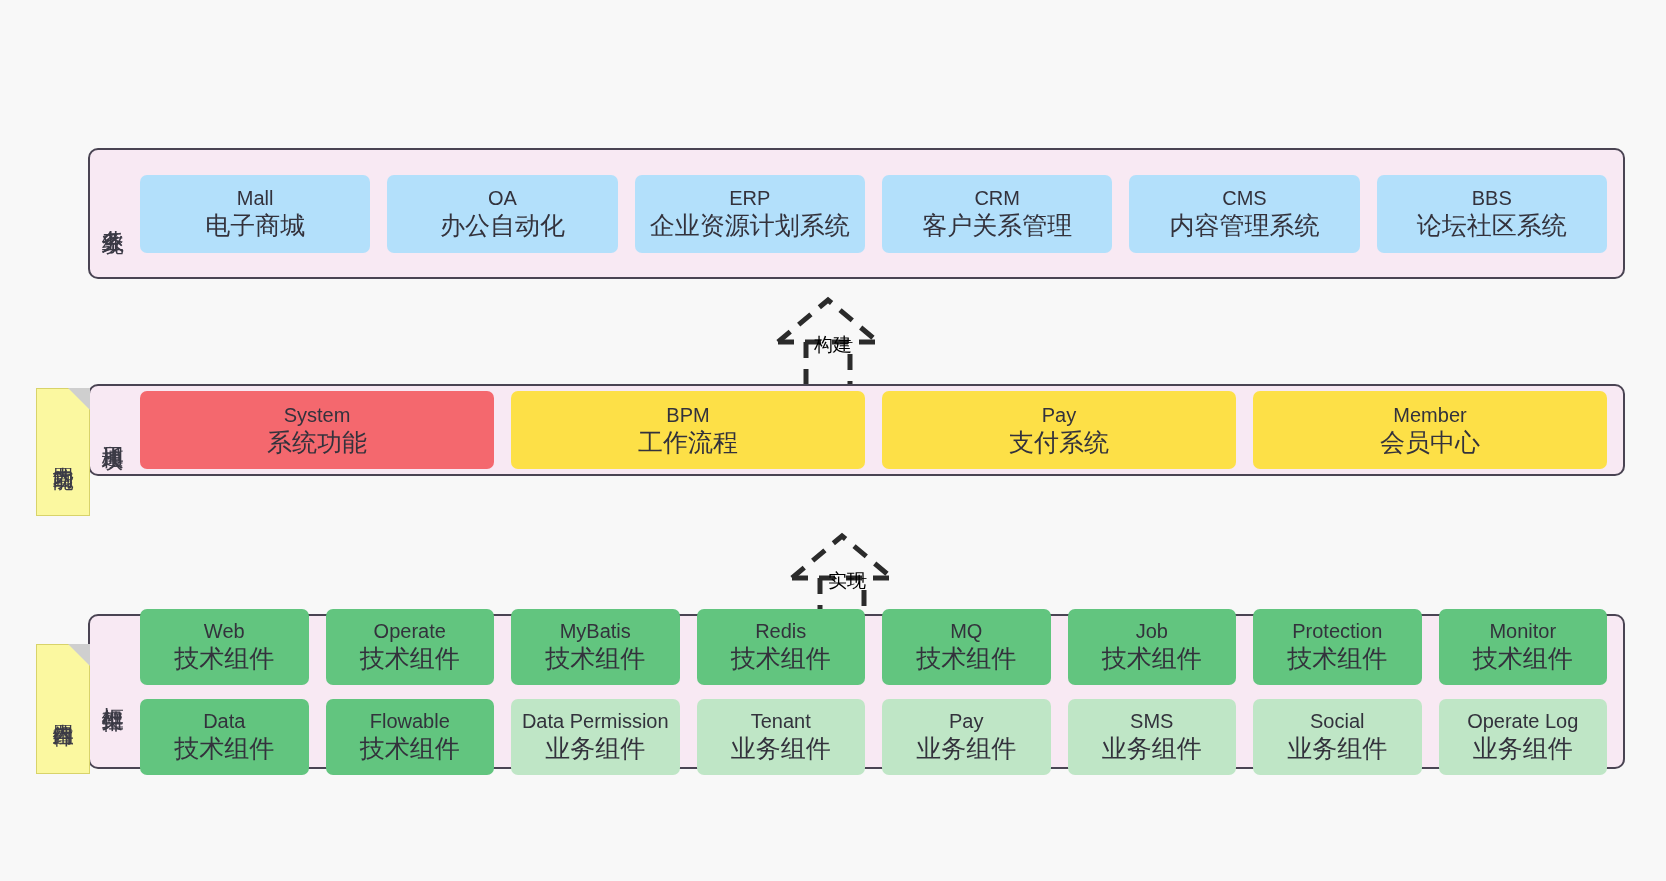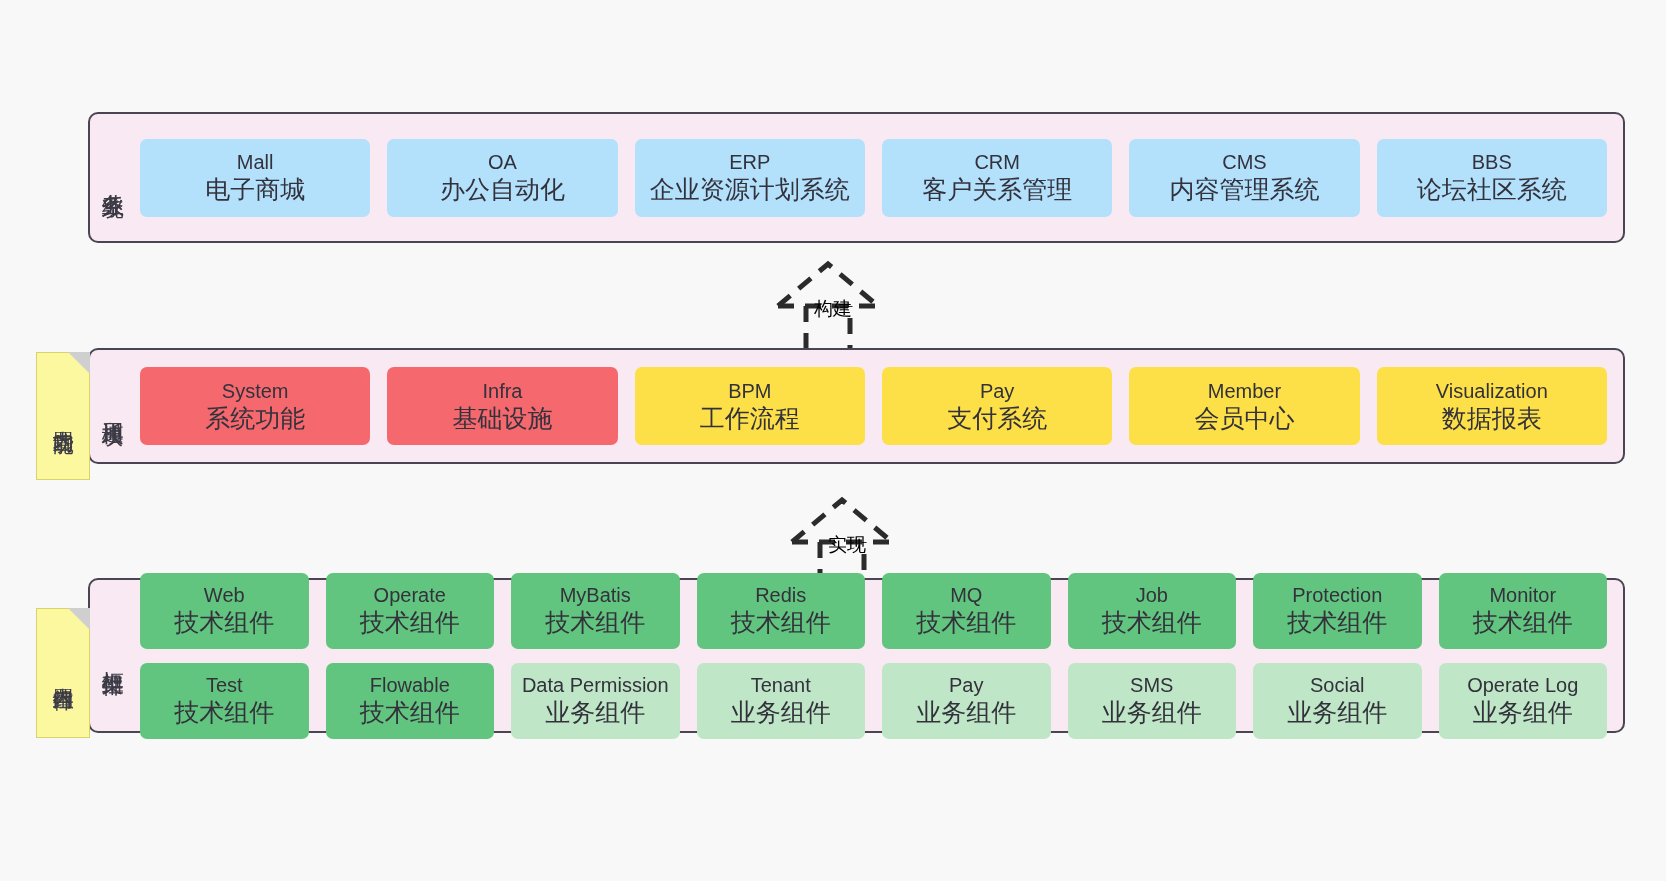--- a/index.html
+++ b/index.html
@@ -12,20 +12,21 @@
     height: 881px;
     font-family: "Liberation Sans", "DejaVu Sans", sans-serif;
     color: #333344;
     overflow: hidden;
     position: relative;
   }
 
   #canvas {
     position: absolute;
     inset: 0;
+    margin-top: 36px;
   }
 
   
   .layer {
     position: absolute;
     box-sizing: border-box;
     background: #f8e9f3;
     border: 2px solid #4a4453;
     border-radius: 10px;
     display: flex;
@@ -175,47 +176,39 @@
       <path d="M20 50 L120 50" fill="none" stroke="#2b2b2b" stroke-width="5" stroke-dasharray="16 11"></path>
       <path d="M48 50 L48 96 L92 96 L92 50" fill="none" stroke="#2b2b2b" stroke-width="5" stroke-dasharray="16 11"></path>
     </svg>
     <div class="arrow-label">构建</div>
   </div>
 
   <div class="sticky" style="left:36px; top:352px; height:128px;">
     <span>内置功能</span>
   </div>
 
-  <div class="layer" id="layer-common" style="left:88px; top:348px; width:1537px; height:116px;">
+  <div class="layer" id="layer-common" style="left:88px; top:348px; width:1537px; height:92px;">
     <div class="layer-title">通用模块</div>
     <div class="layer-body">
       <div class="row">
         <div class="box red h-tall">
           <span class="b-en">System</span>
           <span class="b-cn">系统功能</span>
         </div>
-        <div class="box red h-tall">
-          <span class="b-en">Infra</span>
-          <span class="b-cn">基础设施</span>
-        </div>
         <div class="box pink h-tall">
           <span class="b-en">BPM</span>
           <span class="b-cn">工作流程</span>
         </div>
         <div class="box pink h-tall">
           <span class="b-en">Pay</span>
           <span class="b-cn">支付系统</span>
         </div>
         <div class="box pink h-tall">
           <span class="b-en">Member</span>
           <span class="b-cn">会员中心</span>
-        </div>
-        <div class="box pink h-tall">
-          <span class="b-en">Visualization</span>
-          <span class="b-cn">数据报表</span>
         </div>
       </div>
     </div>
   </div>
 
   <div class="arrow" style="left:772px; top:492px;">
     <svg width="150" height="98" viewBox="0 0 150 98">
       <path d="M20 50 L70 8 L120 50" fill="none" stroke="#2b2b2b" stroke-width="5" stroke-dasharray="16 11" stroke-linecap="butt" stroke-linejoin="miter"></path>
       <path d="M20 50 L120 50" fill="none" stroke="#2b2b2b" stroke-width="5" stroke-dasharray="16 11"></path>
       <path d="M48 50 L48 96 L92 96 L92 50" fill="none" stroke="#2b2b2b" stroke-width="5" stroke-dasharray="16 11"></path>
@@ -261,21 +254,21 @@
           <span class="b-cn">技术组件</span>
         </div>
         <div class="box green h-short">
           <span class="b-en">Monitor</span>
           <span class="b-cn">技术组件</span>
         </div>
       </div>
 
       <div class="row">
         <div class="box green h-short">
-          <span class="b-en">Test</span>
+          <span class="b-en">Data</span>
           <span class="b-cn">技术组件</span>
         </div>
         <div class="box green h-short">
           <span class="b-en">Flowable</span>
           <span class="b-cn">技术组件</span>
         </div>
         <div class="box lightgreen h-short">
           <span class="b-en">Data Permission</span>
           <span class="b-cn">业务组件</span>
         </div>

